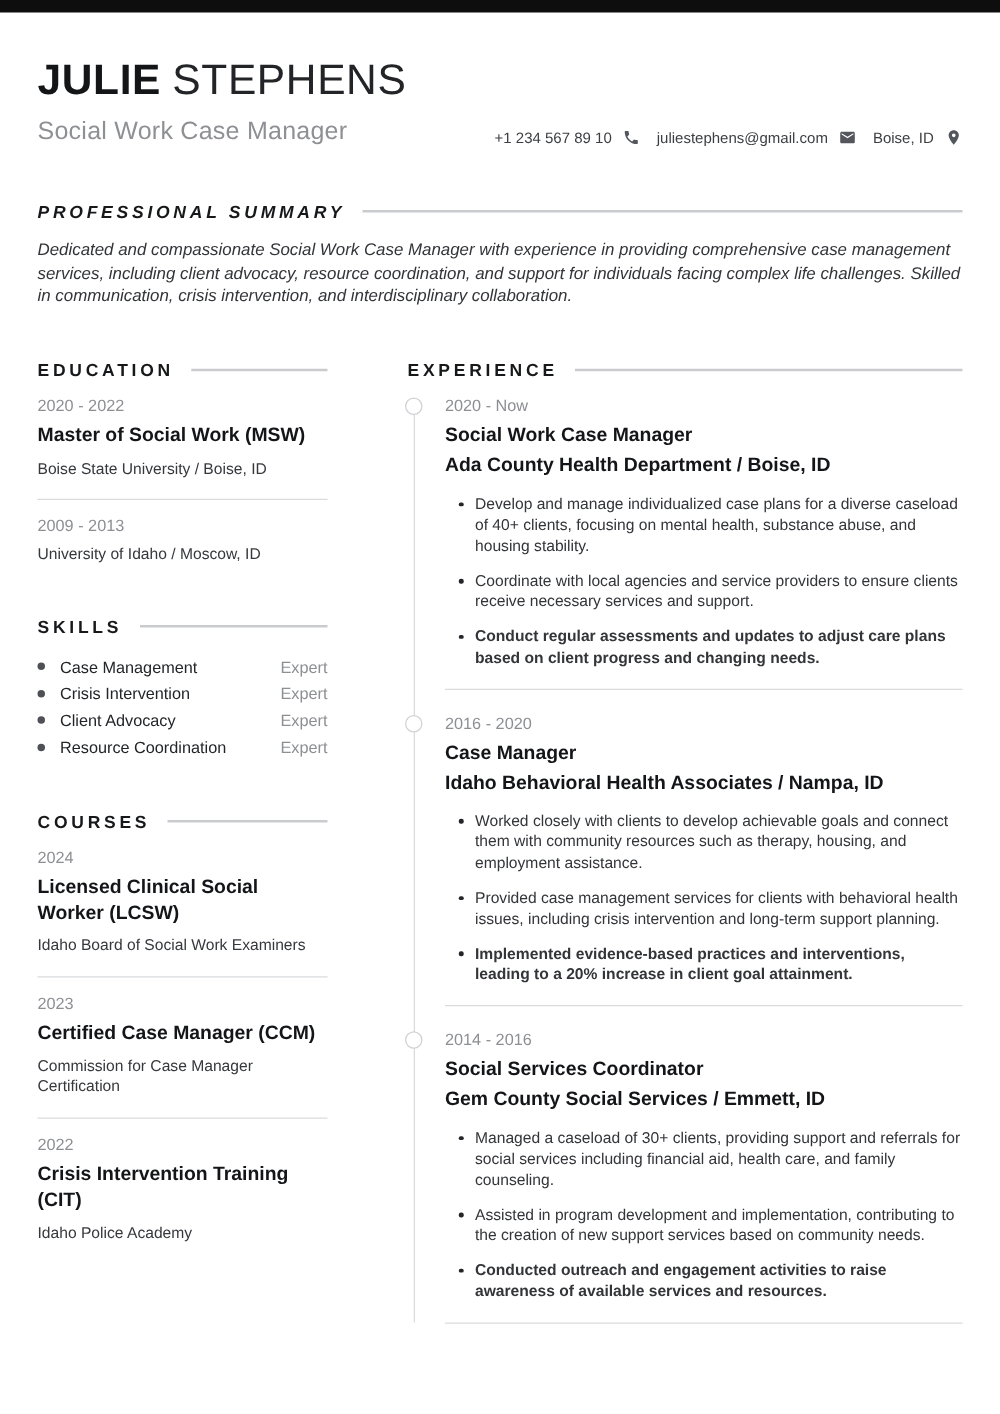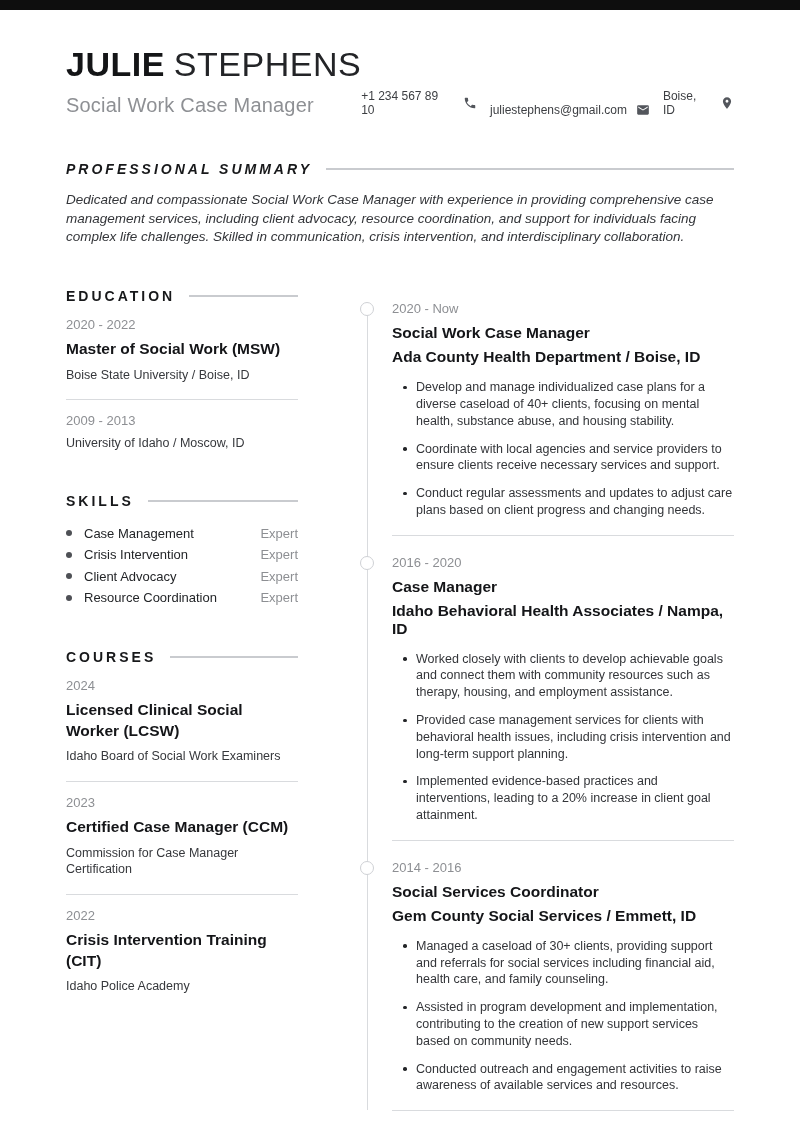--- a/index.html
+++ b/index.html
@@ -6,21 +6,21 @@
   .sheet {
     position: relative;
     width: 800px;
     height: 1131px;
     background: #ffffff;
     overflow: hidden;
     font-family: "Liberation Sans", "DejaVu Sans", sans-serif;
     color: #17181a;
   }
   .top-bar { height: 10px; width: 100%; background: #0e0e0e; }
-  .page { padding: 0 66px; margin-top: 18px; }
+  .page { padding: 0 30px; margin-top: 18px; }
 
   
   .header { display: flex; justify-content: space-between; margin-top: 36px; }
   .name { margin: 0; font-size: 34px; line-height: 36px; letter-spacing: 0.5px; white-space: nowrap; }
   .name .first { font-weight: 800; color: #141517; margin-right: 9px; }
   .name .last  { font-weight: 400; color: #232427; }
   .person-subtitle { margin-top: 12px; font-size: 20px; color: #8e9094; letter-spacing: 0.2px; }
   .contact { display: flex; flex-direction: row; gap: 13px; align-items: flex-end; padding-top: 7px; }
   .contact-row { display: flex; align-items: center; gap: 9px; font-size: 12px; color: #3c3e42; }
   .contact-row svg { width: 14px; height: 14px; fill: #53565c; flex: none; }
@@ -57,21 +57,21 @@
   .timeline { position: relative; margin-top: 13px; }
   .timeline::before { content: ""; position: absolute; left: 4.5px; top: 8px; bottom: 1px; width: 1.5px; background: #d9dbde; }
   .tjob { position: relative; padding-left: 30px; }
   .tdot { position: absolute; left: -2px; top: 1px; width: 14px; height: 14px; box-sizing: border-box;
           border: 1.5px solid #cfd1d5; border-radius: 50%; background: #ffffff; z-index: 1; }
   .tjob-dates { font-size: 13px; color: #8d8f93; }
   .tjob-title { font-size: 15.5px; font-weight: 700; margin-top: 8px; color: #141518; }
   .tjob-company { font-size: 15.5px; font-weight: 700; margin-top: 6px; color: #141518; }
   .tjob-bullets { list-style: none; margin: 13px 0 0; padding: 0 0 0 24px; }
   .tjob-bullets li { position: relative; font-size: 12.5px; line-height: 16.8px; color: #333539; margin-bottom: 11px; }
-  .tjob-bullets li:last-child { margin-bottom: 0; }
+  .tjob-bullets li:last-child { margin-bottom: 0; font-weight: bold; }
   .tjob-bullets li::before { content: ""; position: absolute; left: -13px; top: 6.5px; width: 3.5px; height: 3.5px; border-radius: 50%; background: #232528; }
   .tl-divider { height: 1px; background: #d9dbde; margin: 16px 0 19px 30px; }
   .tl-divider.last { margin-bottom: 0; }
 </style>
 </head>
 <body>
 
 <div class="sheet">
   <div class="top-bar"></div>
   <div class="page">
@@ -184,20 +184,24 @@
             <div class="entry-dates">2022</div>
             <div class="entry-title">Crisis Intervention Training (CIT)</div>
             <div class="entry-sub">Idaho Police Academy</div>
           </div>
         </section>
 
       </div>
 
       <div class="col-right">
         <section class="block first">
+          <div class="section-heading">
+            <span>EXPERIENCE</span>
+            <span class="rule"></span>
+          </div>
 
           <div class="timeline">
 
             <div class="tjob">
               <span class="tdot"></span>
               <div class="tjob-dates">2020 - Now</div>
               <div class="tjob-title">Social Work Case Manager</div>
               <div class="tjob-company">Ada County Health Department / Boise, ID</div>
               <ul class="tjob-bullets">
                 <li>Develop and manage individualized case plans for a diverse caseload of 40+ clients, focusing on mental health, substance abuse, and housing stability.</li>

